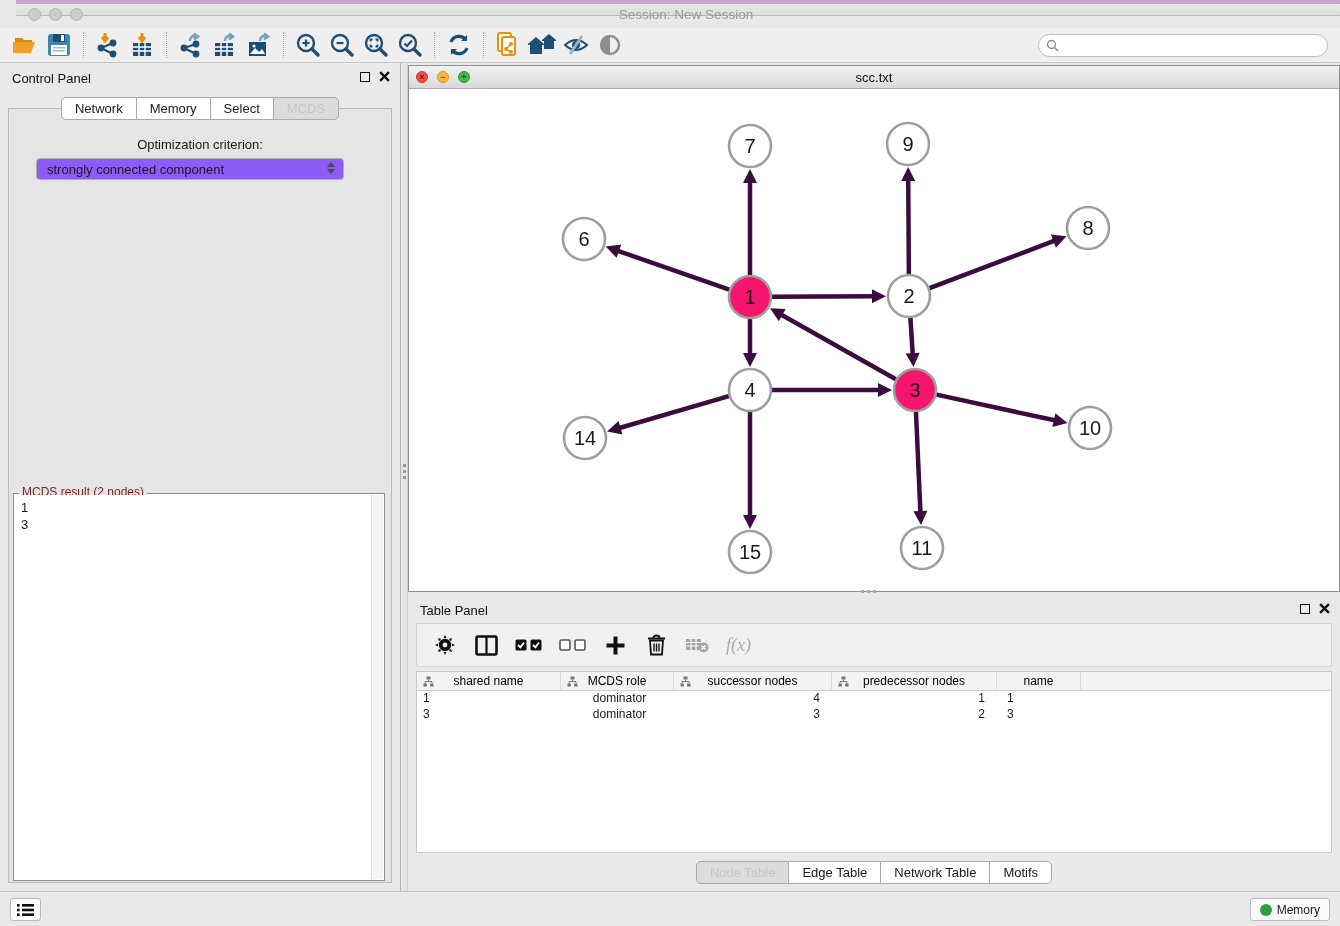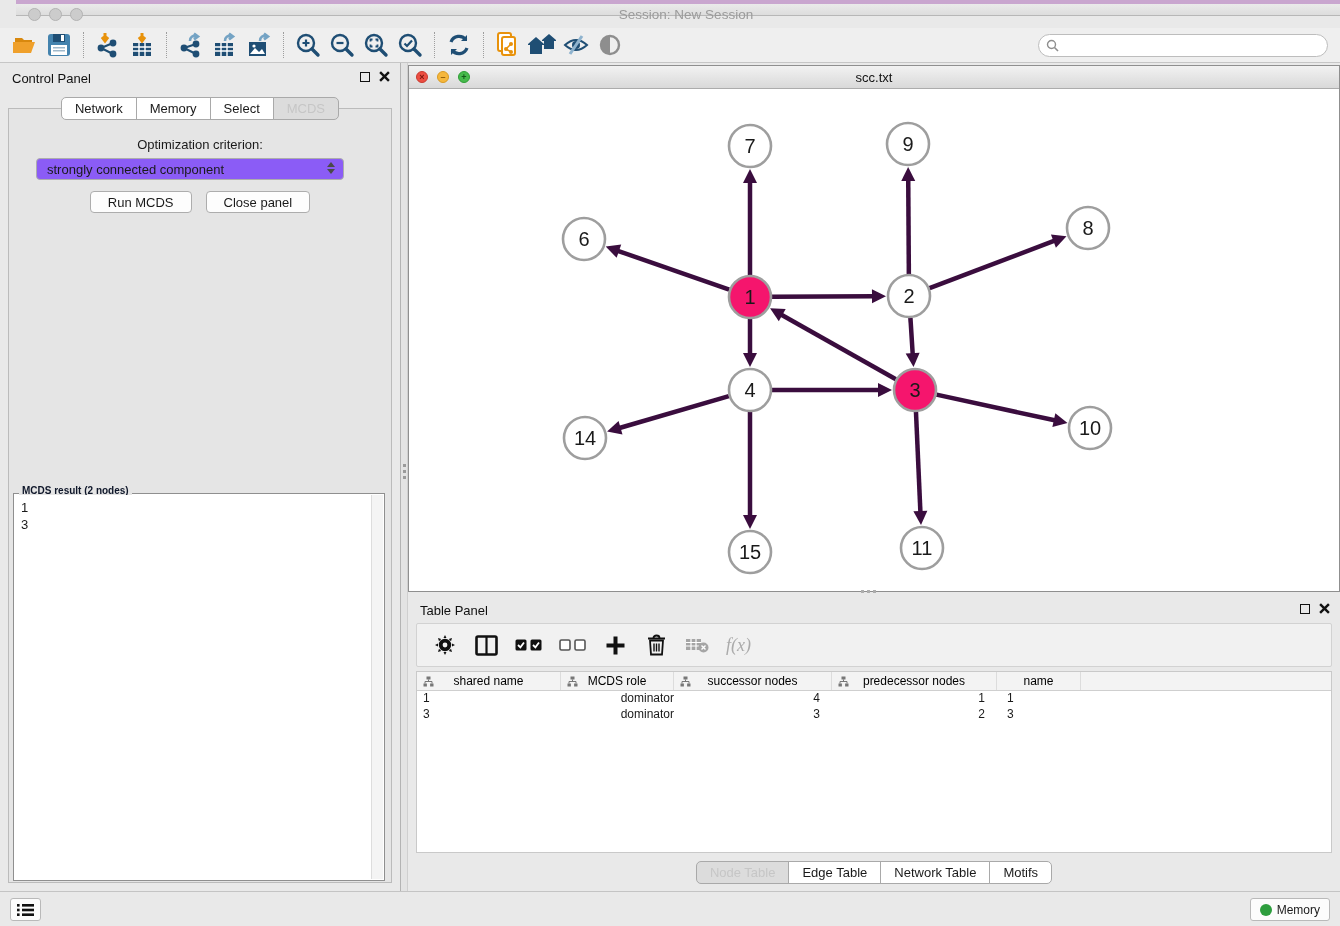--- a/index.html
+++ b/index.html
@@ -40,21 +40,21 @@
   .opt-label { position:absolute; top:74px; width:100%; text-align:center; font-size:13px; }
   .dropdown { position:absolute; left:36px; top:95px; width:308px; height:22px; background:#8b5cf6; border:1px solid #ADADAD;
     border-radius:4px; display:flex; align-items:center; padding-left:10px; font-size:13px; }
   .dd-stepper { position:absolute; right:8px; top:3px; display:flex; flex-direction:column; gap:2px; }
   .tri-up { width:0; height:0; border-left:4px solid transparent; border-right:4px solid transparent; border-bottom:5px solid #4A4A4A; }
   .tri-down { width:0; height:0; border-left:4px solid transparent; border-right:4px solid transparent; border-top:5px solid #4A4A4A; }
   .btn-row { position:absolute; top:128px; width:100%; display:flex; justify-content:center; gap:14px; }
   .push-btn { background:#FDFDFD; border:1px solid #ADADAD; border-radius:4px; height:22px; padding:0 17px;
     font-size:13px; display:flex; align-items:center; cursor:default; }
   .result-fieldset { position:absolute; left:13px; right:15px; top:430px; bottom:10px; border:1px solid #8F8F8F; background:#FFFFFF; }
-  .result-legend { position:absolute; top:-9px; left:5px; background:#E5E5E5; padding:0 3px; font-size:10px; color:#0f172a;font-weight:bold; }
+  .result-legend { position:absolute; top:-9px; left:5px; background:#E5E5E5; padding:0 3px; font-size:12px; color:#7f1d1d; }
   .result-body { position:absolute; inset:1px 13px 1px 1px; background:#FFFFFF; padding:4px 0 0 6px; font-size:13px; line-height:17px; }
   .result-scroll { position:absolute; top:1px; right:1px; bottom:1px; width:12px; background:#F4F4F4; border-left:1px solid #DDDDDD; }
 
   
   .v-splitter { position:absolute; left:400px; top:63px; width:8px; height:828px; background:#E3E3E3;
     border-left:1px solid #B3B3B3; border-right:1px solid #CFCFCF; }
   .v-grip { position:absolute; top:395px; left:1px; width:4px; height:26px; display:flex; flex-direction:column; gap:3px; align-items:center; justify-content:center; }
   .v-grip i { width:3px; height:3px; background:#9A9A9A; display:block; }
 
   
@@ -77,21 +77,21 @@
   .tp-ibtn { display:flex; align-items:center; justify-content:center; height:30px; min-width:24px; cursor:default; }
   .fx-label { font-family:"Liberation Serif",serif; font-style:italic; font-size:18px; color:#ABABAB; }
   .tp-table { position:absolute; left:8px; right:8px; top:76px; bottom:38px; background:#FFFFFF; border:1px solid #C9C9C9; overflow:hidden; }
   .thead { display:flex; height:19px; background:#F3F3F3; border-bottom:1px solid #CFCFCF; }
   .th { position:relative; border-right:1px solid #DCDCDC; font-size:12px; color:#000000;
     display:flex; align-items:center; justify-content:center; }
   .th .tree-ic { position:absolute; left:6px; top:4px; }
   .trow { display:flex; height:16px; font-size:12px; }
   .td { overflow:hidden; white-space:nowrap; }
   .cw0{width:144px}.cw1{width:113px}.cw2{width:158px}.cw3{width:165px}.cw4{width:84px}
-  .ca0{text-align:left;padding-left:6px}.ca1{text-align:right;padding-left:4px}
+  .ca0{text-align:left;padding-left:6px}.ca1{text-align:center;padding-left:4px}
   .ca2{text-align:right;padding-right:12px}.ca3{text-align:right;padding-right:12px}.ca4{text-align:left;padding-left:10px}
   .tp-tabs { position:absolute; bottom:7px; width:100%; }
 
   
   .statusbar { position:absolute; left:0; bottom:0; width:100%; height:35px; background:#E9E9E9; border-top:1px solid #C4C4C4; }
   .sb-left-btn { position:absolute; left:10px; top:6px; width:31px; height:23px; background:#FCFCFC; border:1px solid #B9B9B9;
     border-radius:3px; display:flex; align-items:center; justify-content:center; }
   .memory-btn { position:absolute; right:10px; top:6px; height:23px; background:#FCFCFC; border:1px solid #B9B9B9;
     border-radius:3px; display:flex; align-items:center; gap:5px; padding:0 9px; font-size:12px; }
   .mem-dot { width:12px; height:12px; border-radius:50%; background:#2E9E3E; }
@@ -264,24 +264,20 @@
         <div class="seg-tab active">MCDS</div>
       </div>
     <div class="cp-content"></div>
     <div class="opt-label">Optimization criterion:</div>
     <div class="dropdown">
       <span>strongly connected component</span>
       <div class="dd-stepper">
         <div class="tri-up"></div>
           <div class="tri-down"></div>
       </div>
-    </div>
-    <div class="btn-row">
-      <div class="push-btn">Run MCDS</div>
-      <div class="push-btn">Close panel</div>
     </div>
     <div class="result-fieldset">
       <div class="result-legend">MCDS result (2 nodes)</div>
       <div class="result-body">
           <div>1</div>
           <div>3</div>
         </div>
       <div class="result-scroll"></div>
     </div>
   </div>

